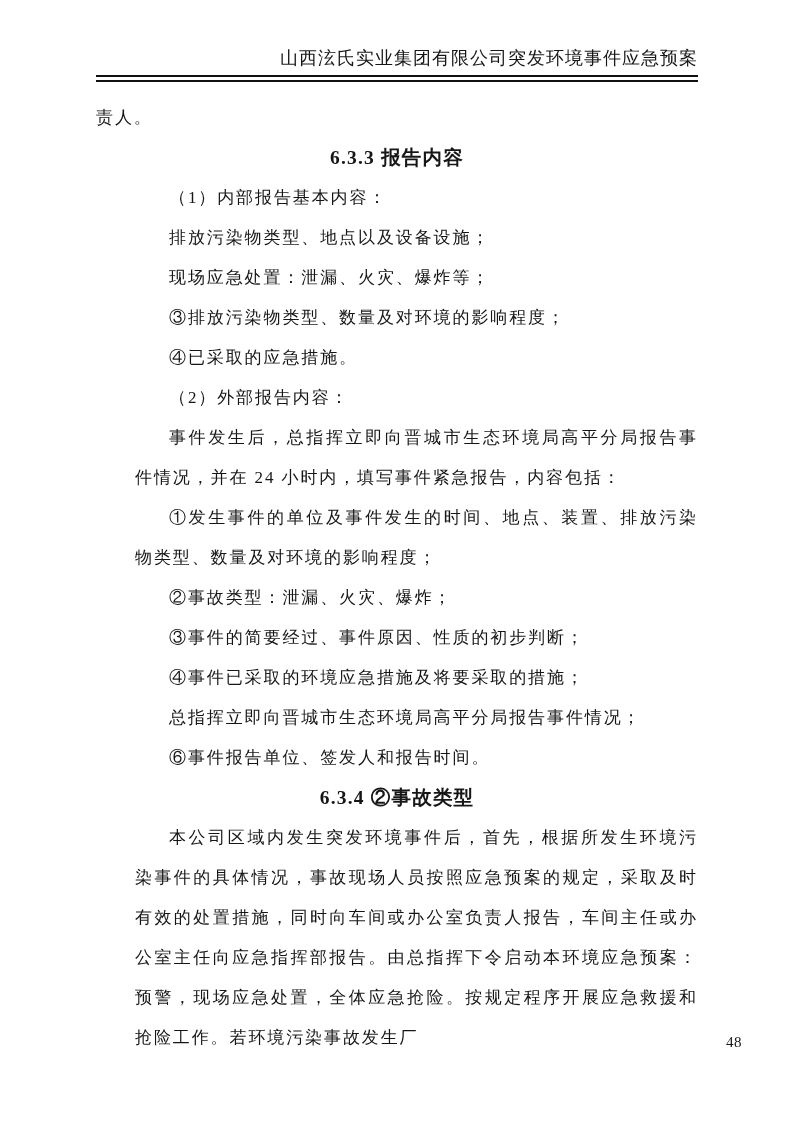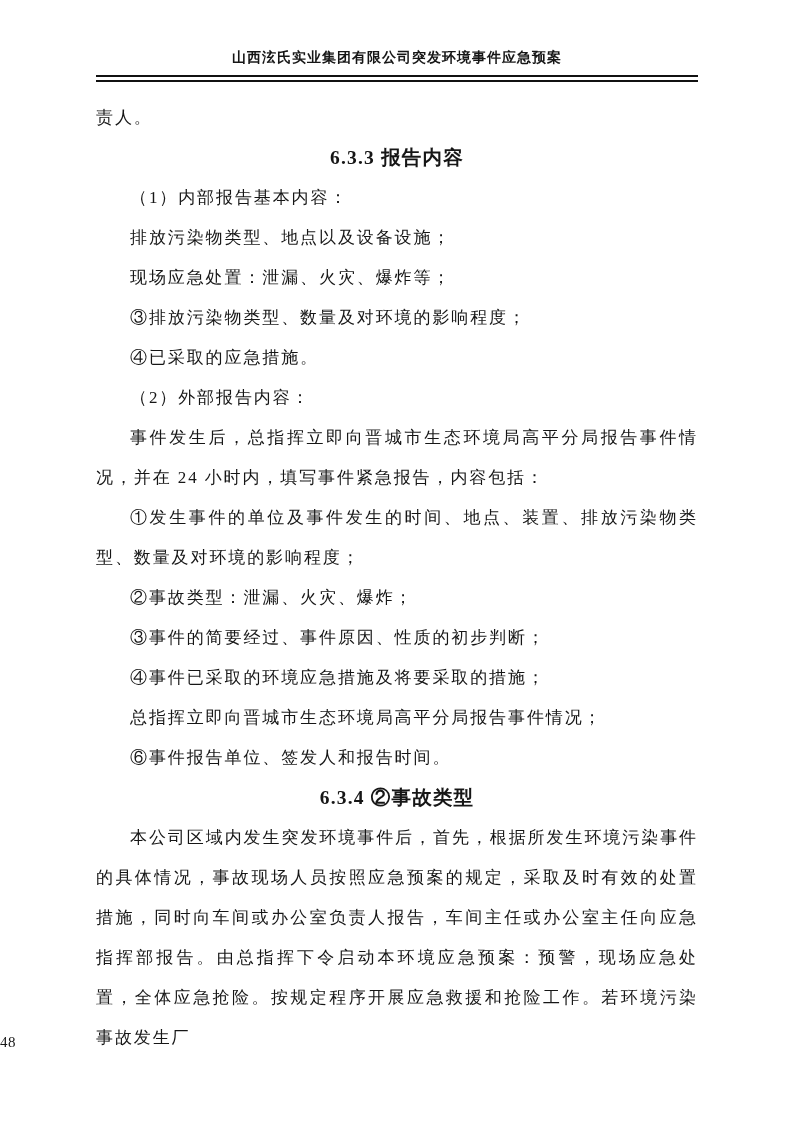--- a/index.html
+++ b/index.html
@@ -18,25 +18,26 @@
   }
   
   .page-header {
     position: absolute;
     left: 96px;
     top: 46px;
     width: 602px;
     text-align: center;
   }
   .header-title {
-    font-size: 14px;
-    font-weight: bold;
+    font-size: 18px;
+    font-weight: normal;
     letter-spacing: 1px;
     line-height: 24px;
     white-space: nowrap;
+    text-align: right;
   }
   .header-rule {
     position: absolute;
     left: 96px;
     top: 75px;
     width: 602px;
     height: 2.5px;
     border-top: 2.5px solid #111;
     border-bottom: 2px solid #111;
   }
@@ -50,38 +51,39 @@
     line-height: 40px;
     letter-spacing: 1.9px;
     text-align: justify;
   }
   .doc-body p {
     margin: 0;
     padding: 0;
   }
   p.indent {
     text-indent: 2em;
+    margin-left: 39px;
   }
   p.flush {
     text-indent: 0;
   }
   p.heading {
     font-weight: bold;
     font-size: 19.5px;
     letter-spacing: 1.2px;
     text-indent: 0;
     text-align: center;
   }
   
   .page-footer {
     position: absolute;
     left: 0;
     top: 1030px;
     width: 742px;
-    text-align: left;
+    text-align: right;
     font-size: 15px;
     line-height: 24px;
     letter-spacing: 0.5px;
   }
 </style>
 </head>
 <body>
 
 <div class="page">
 

